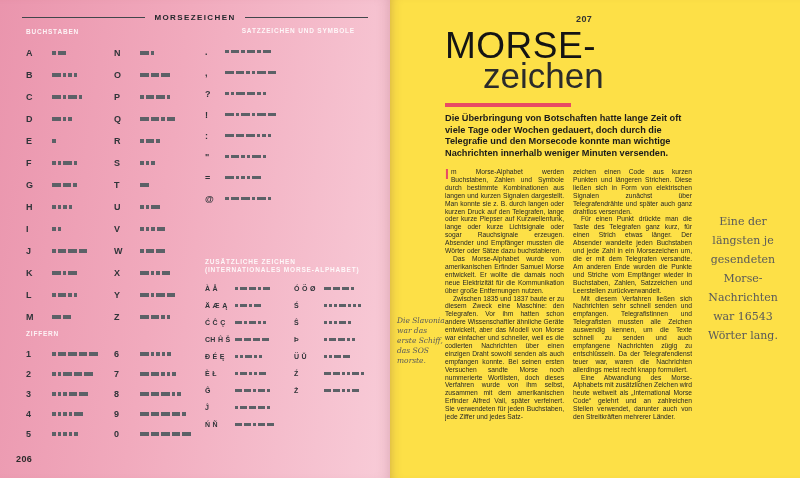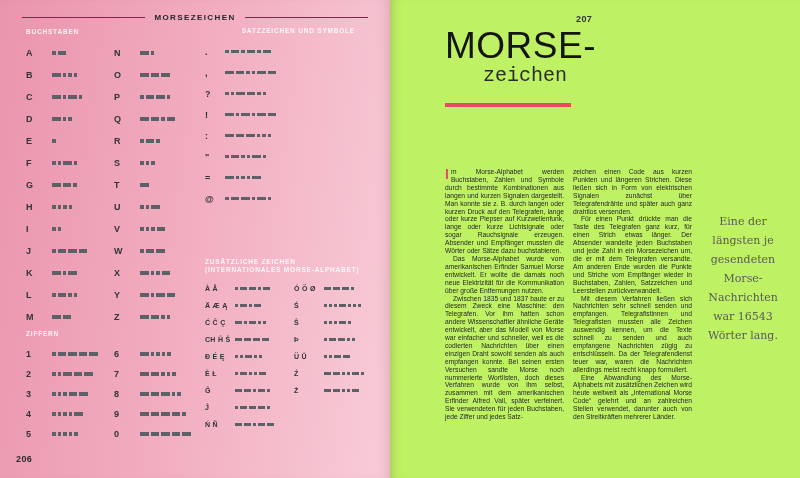--- a/index.html
+++ b/index.html
@@ -47,28 +47,28 @@
   .dash { width:8.5px; height:3.5px; background:var(--blocks,#5c6167); }
   .sm .dot  { width:3px; height:3px; }
   .sm .dash { width:7px; height:3px; }
 
   .page-num { position:absolute; font-weight:bold; font-size:9px; color:#2b2b2b; letter-spacing:0.4px; }
   #pn-left { left:16px; bottom:14px; }
 
   
   .page-right {
     position:relative; width:410px; height:478px; flex:0 0 410px;
-    background:#bef264;
+    background:#fde047;
     box-shadow: inset 9px 0 12px -9px rgba(90,40,50,0.30);
   }
   #pn-right { top:14px; left:186px; color:#333; }
 
   #rp-title { position:absolute; left:55px; top:28px; }
   .t-main { font-weight:normal; font-size:37px; line-height:35px; letter-spacing:0.5px; color:#141414; }
-  .t-sub  { font-family:Liberation Mono, monospace; font-size:20px; line-height:29px; color:#2b2b2b; margin:-2px 0 0 38px; }
+  .t-sub  { font-family:Liberation Sans, sans-serif; font-size:35px; line-height:29px; color:#2b2b2b; margin:-2px 0 0 38px; }
 
   #accent-bar { position:absolute; left:55px; top:103px; width:126px; height:4px; background:var(--accent,#e84a64); }
 
   #intro { position:absolute; left:55px; top:113px; width:248px; font-weight:bold; font-size:9.2px; line-height:11.5px; color:#1b1b1b; }
 
   #columns { position:absolute; left:55px; top:168px; display:flex; gap:9px; }
   .bodycol { width:119px; height:298px; overflow:hidden; font-size:6.7px; line-height:7.9px; text-align:justify; color:#262626; }
   .bodycol p { margin:0; }
   .bodycol p + p { text-indent:8px; }
   #bodycol1 p:first-child::first-letter {
@@ -692,21 +692,23 @@
 
   <div class="page-right">
     <div class="page-num" id="pn-right">207</div>
 
     <div id="rp-title">
       <div class="t-main">MORSE-</div>
       <div class="t-sub">zeichen</div>
     </div>
     <div id="accent-bar"></div>
 
-
+    <div id="intro">Die Überbringung von Botschaften hatte lange Zeit oft viele Tage oder Wochen gedauert, doch durch die Telegrafie und den Morsecode konnte man wichtige Nachrichten innerhalb weniger Minuten versenden.</div>
+
+    <div id="note-left" class="margin-note">Die Slavonia war das erste Schiff, das SOS morste.</div>
     <div id="note-right" class="margin-note">Eine der längsten je gesendeten Morse-Nachrichten war 16543 Wörter lang.</div>
 
     <div id="columns">
       <div class="bodycol" id="bodycol1">
           <p>Im Morse-Alphabet werden Buchstaben, Zahlen und Symbole durch bestimmte Kombinationen aus langen und kurzen Signalen dargestellt. Man konnte sie z. B. durch langen oder kurzen Druck auf den Telegrafen, lange oder kurze Piepser auf Kurzwellenfunk, lange oder kurze Lichtsignale oder sogar Rauchsignale erzeugen. Absender und Empfänger mussten die Wörter oder Sätze dazu buchstabieren.</p>
           <p>Das Morse-Alphabet wurde vom amerikanischen Erfinder Samuel Morse entwickelt. Er wollte die damals noch neue Elektrizität für die Kommunikation über große Entfernungen nutzen.</p>
           <p>Zwischen 1835 und 1837 baute er zu diesem Zweck eine Maschine: den Telegrafen. Vor ihm hatten schon andere Wissenschaftler ähnliche Geräte entwickelt, aber das Modell von Morse war einfacher und schneller, weil es die codierten Nachrichten über einen einzigen Draht sowohl senden als auch empfangen konnte. Bei seinen ersten Versuchen sandte Morse noch nummerierte Wortlisten, doch dieses Verfahren wurde von ihm selbst, zusammen mit dem amerikanischen Erfinder Alfred Vail, später verfeinert. Sie verwendeten für jeden Buchstaben, jede Ziffer und jedes Satz-</p>
         </div>
       <div class="bodycol" id="bodycol2">
           <p>zeichen einen Code aus kurzen Punkten und längeren Strichen. Diese ließen sich in Form von elektrischen Signalen zunächst über Telegrafendrähte und später auch ganz drahtlos versenden.</p>

